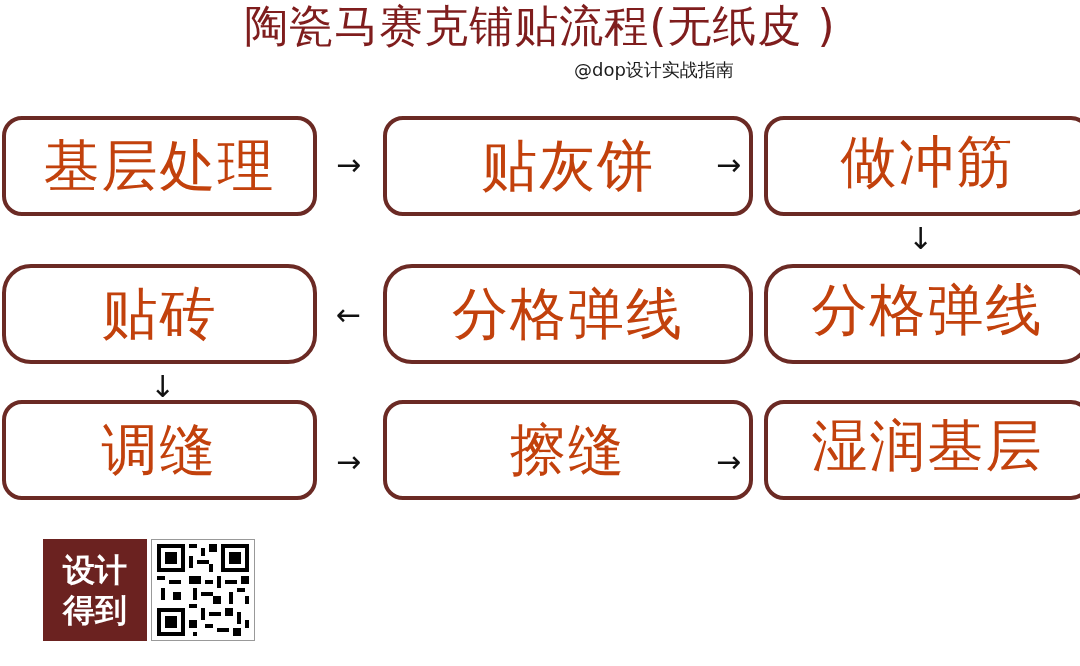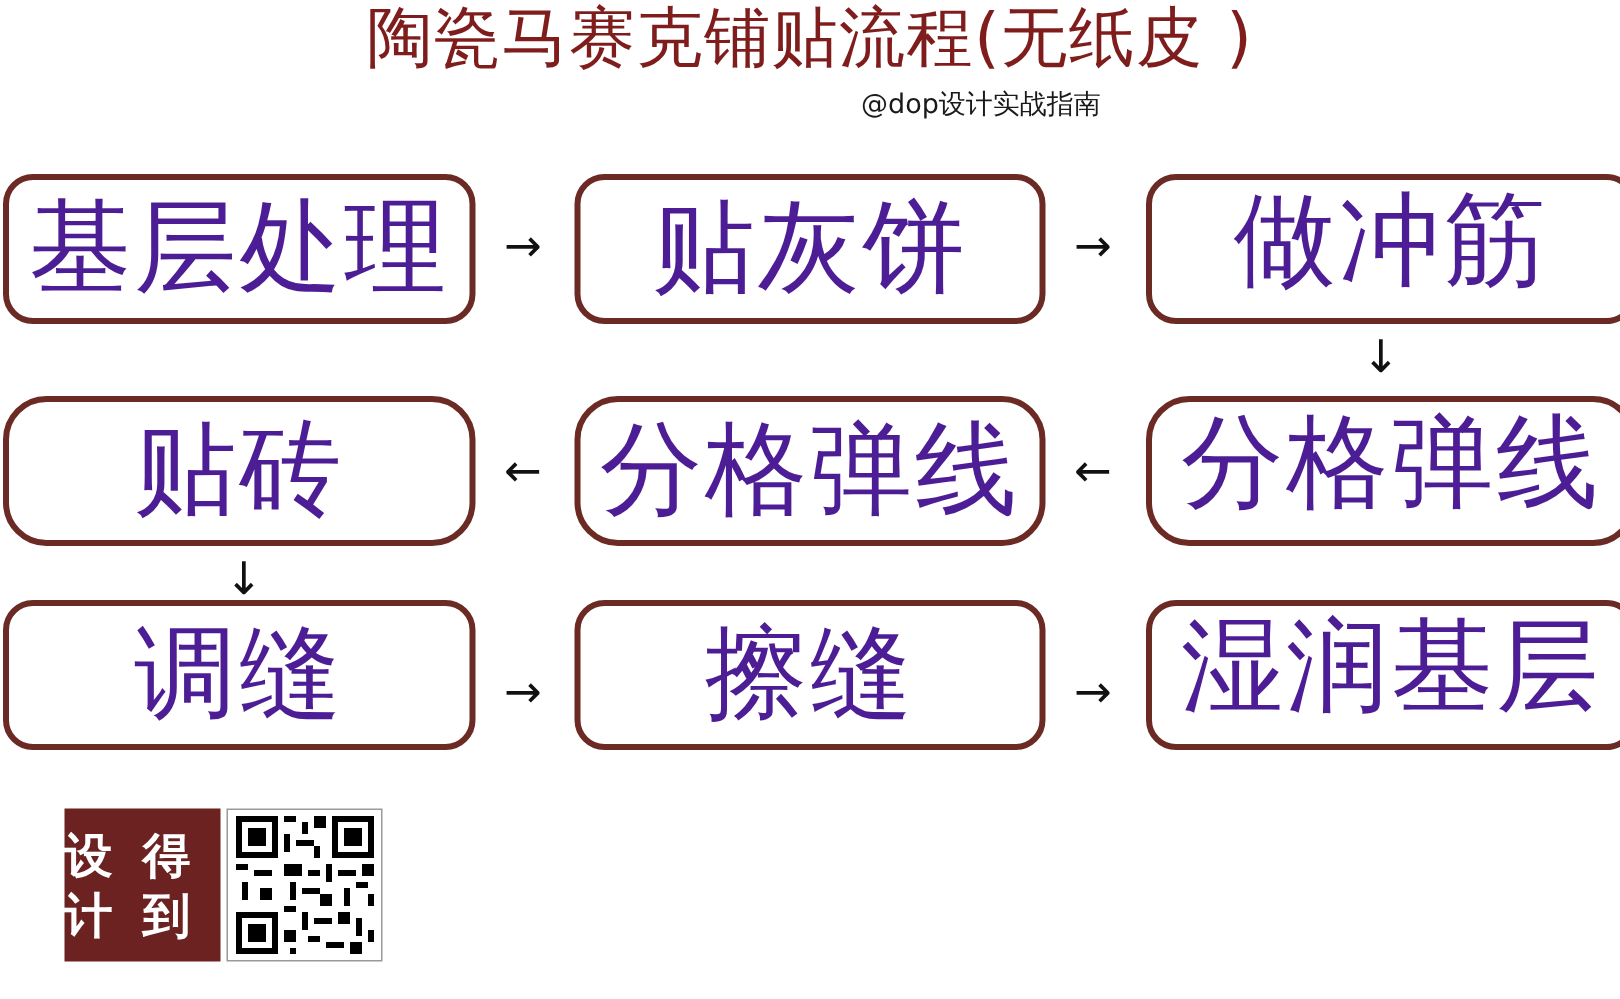--- a/index.html
+++ b/index.html
@@ -11,33 +11,33 @@
     position: absolute; left: 0; top: 0; width: 1080px; text-align: center;
     font-size: 44px; line-height: 52px; letter-spacing: 1px; color: #7f1d1d;
   }
   .subtitle {
     position: absolute; left: 574px; top: 54px; font-size: 18px; line-height: 32px; color: #1a1a1a;
   }
   .box {
     position: absolute; box-sizing: border-box;
     border: 4px solid #6b2a24; border-radius: 20px; background: #fff;
     display: flex; align-items: center; justify-content: center;
-    font-size: 68px; line-height: 1; color: #4c1d95; letter-spacing: 2px;
+    font-size: 56px; line-height: 1; color: #c2410c; letter-spacing: 2px;
   }
   .c1 { left: 2px; width: 315px; }
-  .c2 { left: 383px; width: 314px; }
+  .c2 { left: 383px; width: 370px; }
   .c3 { left: 764px; width: 327px; font-family: Liberation Mono, monospace; }
   .r1 { top: 116px; height: 100px; }
   .r2 { top: 264px; height: 100px; border-radius: 29px; }
   .r3 { top: 400px; height: 100px; }
   .arrow { position: absolute; font-size: 30px; line-height: 30px; color: #111; }
   .logo {
     position: absolute; left: 43px; top: 539px; width: 104px; height: 102px;
     background: #6b2220; color: #fff; font-weight: bold; font-size: 32px; line-height: 40px;
-    display: flex; flex-direction: row; align-items: center; justify-content: center;
+    display: flex; flex-direction: column; align-items: center; justify-content: center;
   }
   .qr {
     position: absolute; left: 151px; top: 539px; width: 104px; height: 102px;
     background: #fff; border: 1px solid #999; box-sizing: border-box;
   }
 </style>
 </head>
 <body>
 
 <div class="title">陶瓷马赛克铺贴流程(无纸皮 )</div>

